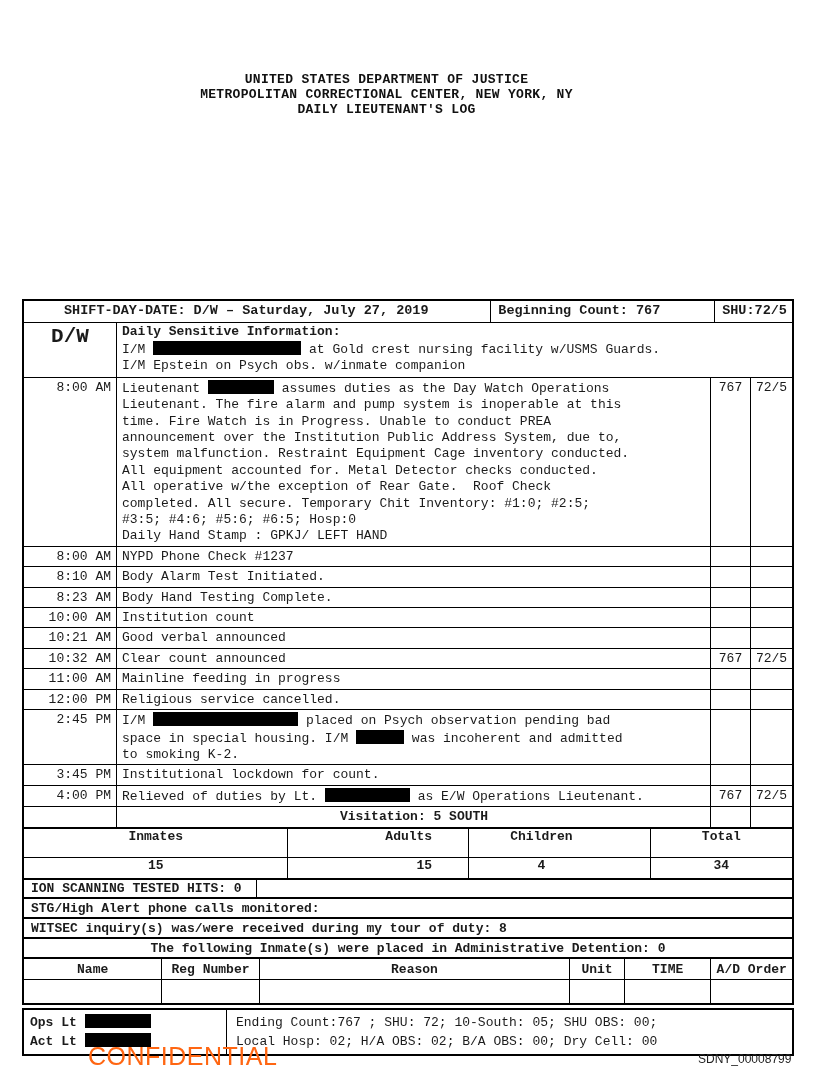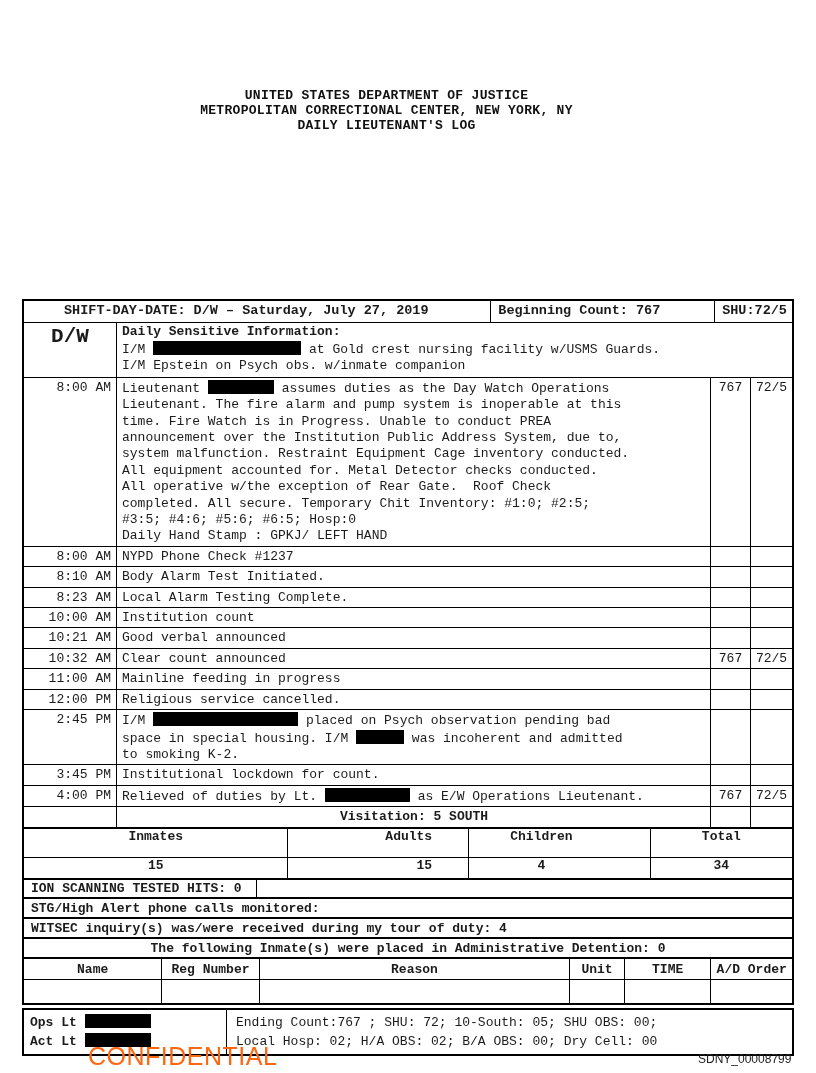--- a/index.html
+++ b/index.html
@@ -2,21 +2,21 @@
 <html><head>
 <meta charset="utf-8">
 <style>
   html,body{margin:0;padding:0;}
   body{
     width:816px;height:1073px;position:relative;background:#fff;
     font-family:"Liberation Mono", "DejaVu Sans Mono", monospace;
     color:#1b1b1b;overflow:hidden;
   }
   .doc-header{
-    position:absolute;top:88px;left:0;width:773px;text-align:center;
+    position:absolute;top:72px;left:0;width:773px;text-align:center;
     font-weight:bold;font-size:13px;line-height:15px;color:#111;letter-spacing:.3px;
   }
   .main{position:absolute;top:299px;left:22px;width:772px;font-size:13px;}
   .tbl{border:2px solid #000;box-sizing:border-box;}
   .row{display:flex;border-top:1px solid #000;box-sizing:border-box;align-items:stretch;}
   .row.first{border-top:none;}
   .strong-top{border-top:2px solid #000;}
   .cell{box-sizing:border-box;}
   
   .hdr-row{font-weight:bold;height:21px;font-size:13.5px;}
@@ -119,21 +119,21 @@
           <div class="cell c-shu"></div>
         </div>
         <div class="row single">
           <div class="cell c-time">8:10 AM</div>
           <div class="cell c-entry">Body Alarm Test Initiated.</div>
           <div class="cell c-count"></div>
           <div class="cell c-shu"></div>
         </div>
         <div class="row single">
           <div class="cell c-time">8:23 AM</div>
-          <div class="cell c-entry">Local Alarm Testing Complete.</div>
+          <div class="cell c-entry">Body Hand Testing Complete.</div>
           <div class="cell c-count"></div>
           <div class="cell c-shu"></div>
         </div>
         <div class="row single">
           <div class="cell c-time">10:00 AM</div>
           <div class="cell c-entry">Institution count</div>
           <div class="cell c-count"></div>
           <div class="cell c-shu"></div>
         </div>
         <div class="row single">
@@ -200,21 +200,21 @@
         <div class="cell vc v2">4</div>
         <div class="cell vc v3">34</div>
       </div>
 
     <div class="row strong-top" style="min-height:19px;">
       <div class="cell ion-cell">ION SCANNING TESTED HITS: 0</div>
       <div class="cell ion-rest"></div>
     </div>
 
     <div class="row strong-top full-row">STG/High Alert phone calls monitored:</div>
-    <div class="row strong-top full-row">WITSEC inquiry(s) was/were received during my tour of duty: 4</div>
+    <div class="row strong-top full-row">WITSEC inquiry(s) was/were received during my tour of duty: 8</div>
     <div class="row strong-top full-row centered">
         <div style="width:100%;">The following Inmate(s) were placed in Administrative Detention: 0</div>
       </div>
 
     <div class="row strong-top ad-head">
         <div class="cell ac a0">Name</div>
         <div class="cell ac a1">Reg Number</div>
         <div class="cell ac a2">Reason</div>
         <div class="cell ac a3">Unit</div>
         <div class="cell ac a4">TIME</div>

